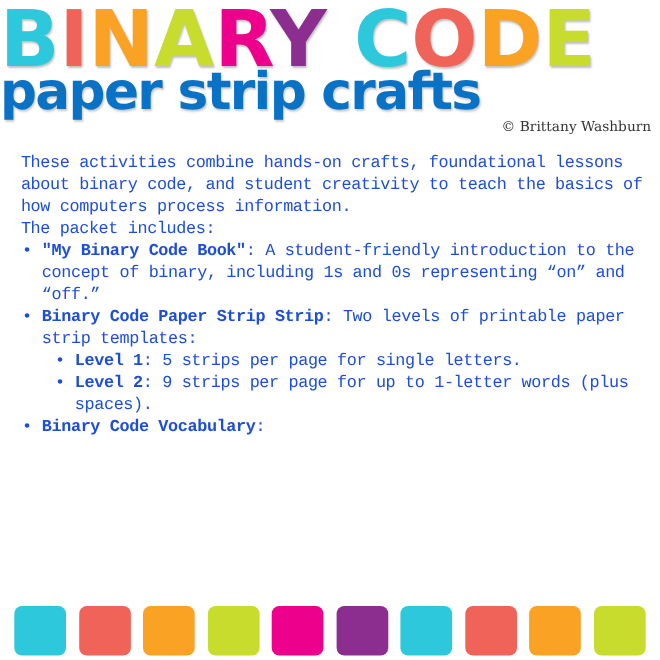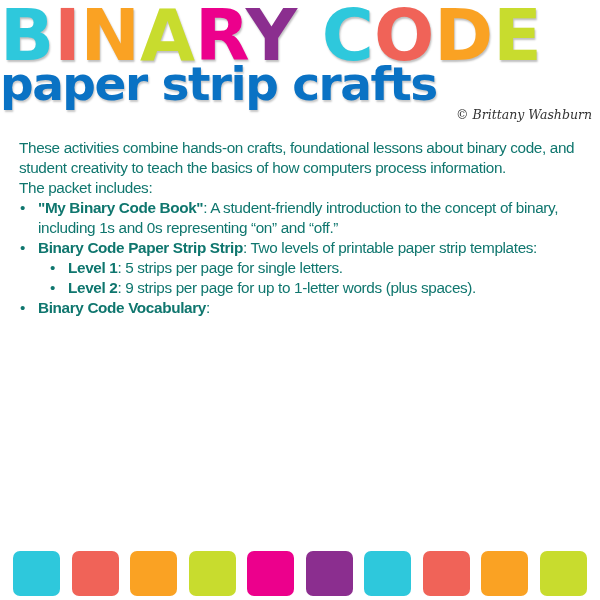--- a/index.html
+++ b/index.html
@@ -10,25 +10,25 @@
     font-size: 71px; line-height: 72px; letter-spacing: 0px; white-space: nowrap;
   }
   .title span { text-shadow: 1px 2px 2px rgba(0,0,0,0.25); }
   .subtitle {
     position: absolute; left: 0; top: 58px; width: 600px; text-align: left;
     font-family: "DejaVu Sans", sans-serif; font-weight: bold; font-size: 47px; line-height: 52px;
     letter-spacing: -1.5px; white-space: nowrap; text-shadow: 1px 2px 2px rgba(0,0,0,0.22);
   }
   .copyright {
     position: absolute; right: 8px; top: 107px; font-family: "DejaVu Serif", serif;
-    font-size: 12.5px; color: #333; white-space: nowrap; font-style: italic;
+    font-size: 12.5px; color: #333; white-space: nowrap;
   }
   .body {
     position: absolute; left: 19px; top: 138px; width: 575px;
-    font-family: Liberation Sans, sans-serif; font-size: 15.3px; line-height: 20px; color: #0f766e;
+    font-family: Liberation Mono, monospace; font-size: 15.3px; line-height: 20px; color: #1d4ed8;
     letter-spacing: -0.35px;
   }
   .body p { margin: 0; }
   ul { margin: 0; padding: 0; list-style: none; }
   li { position: relative; }
   ul.l1 > li { padding-left: 19px; }
   ul.l1 > li::before { content: "•"; position: absolute; left: 1px; top: 0; }
   ul.l2 { margin-left: 0; }
   ul.l2 > li { padding-left: 30px; }
   ul.l2 > li::before { content: "•"; position: absolute; left: 12px; top: 0; }

